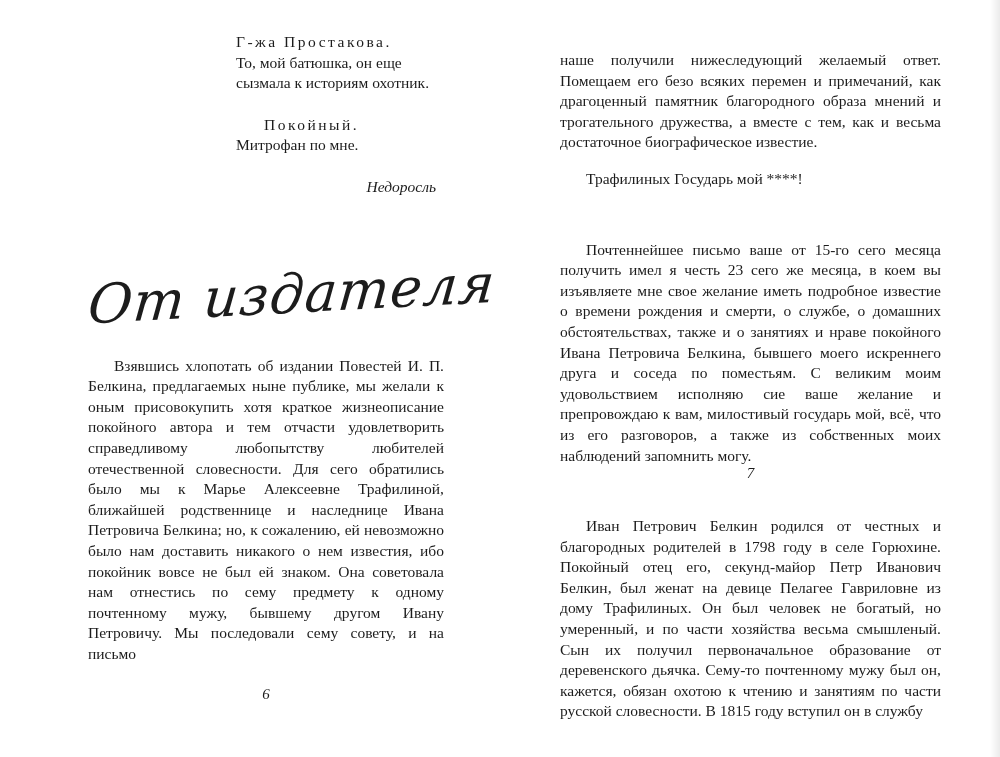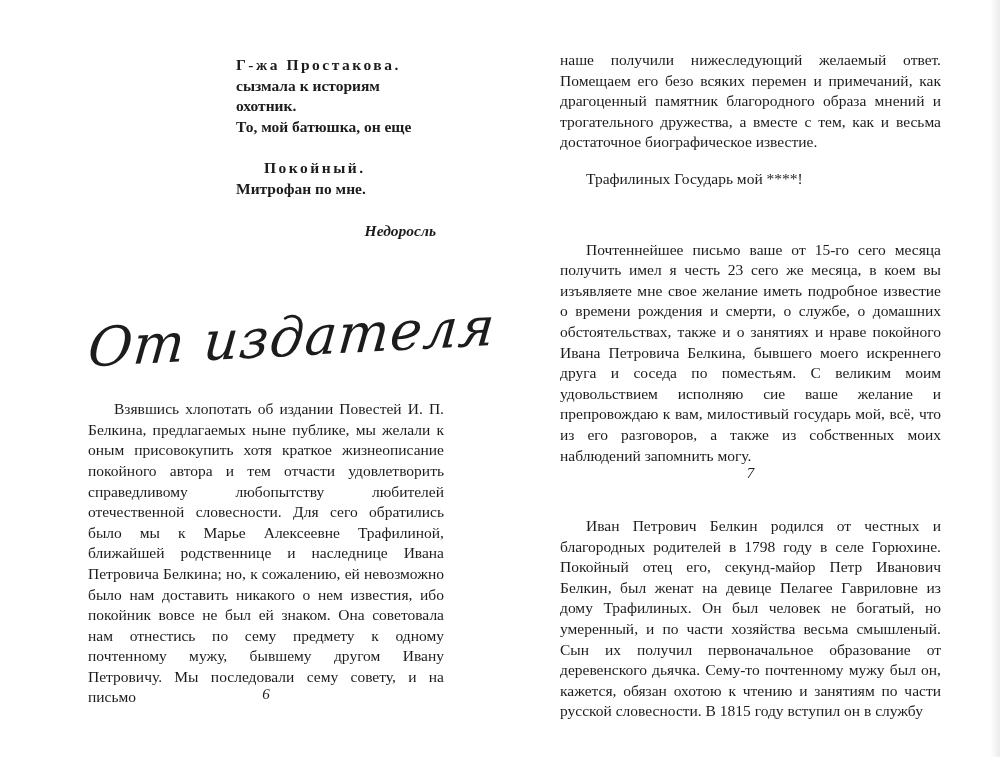--- a/index.html
+++ b/index.html
@@ -30,25 +30,24 @@
     position: absolute;
     top: 0;
     font-size: 15.5px;
     line-height: 20.6px;
   }
   .page-left  { left: 88px;  width: 356px; height: 757px; }
   .page-right { left: 560px; width: 381px; height: 536px; }
 
   
   .epigraph {
-    margin-top: 55px;
+    margin-top: 32px;
     margin-left: 148px;
     width: 208px;
     text-align: left;
-    font-weight: bold;
   }
   .epi-speaker {
     letter-spacing: 2.5px;
   }
   .epi-speaker-2 {
     letter-spacing: 2.5px;
     margin-top: 21px;
     padding-left: 28px;
   }
   .epi-source {
@@ -102,22 +101,22 @@
 </style>
 </head>
 <body>
 
 <div class="spread">
 
   <div class="page page-left">
 
     <div class="epigraph">
       <p class="epi-speaker">Г-жа Простакова.</p>
+      <p>То, мой батюшка, он еще</p>
       <p>сызмала к историям охотник.</p>
-      <p>То, мой батюшка, он еще</p>
       <p class="epi-speaker-2">Покойный.</p>
       <p>Митрофан по мне.</p>
       <p class="epi-source">Недоросль</p>
     </div>
 
     <div class="script-title">От издателя</div>
 
     <p class="body-text indent">Взявшись хлопотать об издании Повестей И. П. Белкина, предлагаемых ныне публике, мы желали к оным присовокупить хотя краткое жизнеописание покойного автора и тем отчасти удовлетворить справедливому любопытству любителей отечественной словесности. Для сего обратились было мы к Марье Алексеевне Трафилиной, ближайшей родственнице и наследнице Ивана Петровича Белкина; но, к сожалению, ей невозможно было нам доставить никакого о нем известия, ибо покойник вовсе не был ей знаком. Она советовала нам отнестись по сему предмету к одному почтенному мужу, бывшему другом Ивану Петровичу. Мы последовали сему совету, и на письмо</p>
 
     <div class="page-number">6</div>

